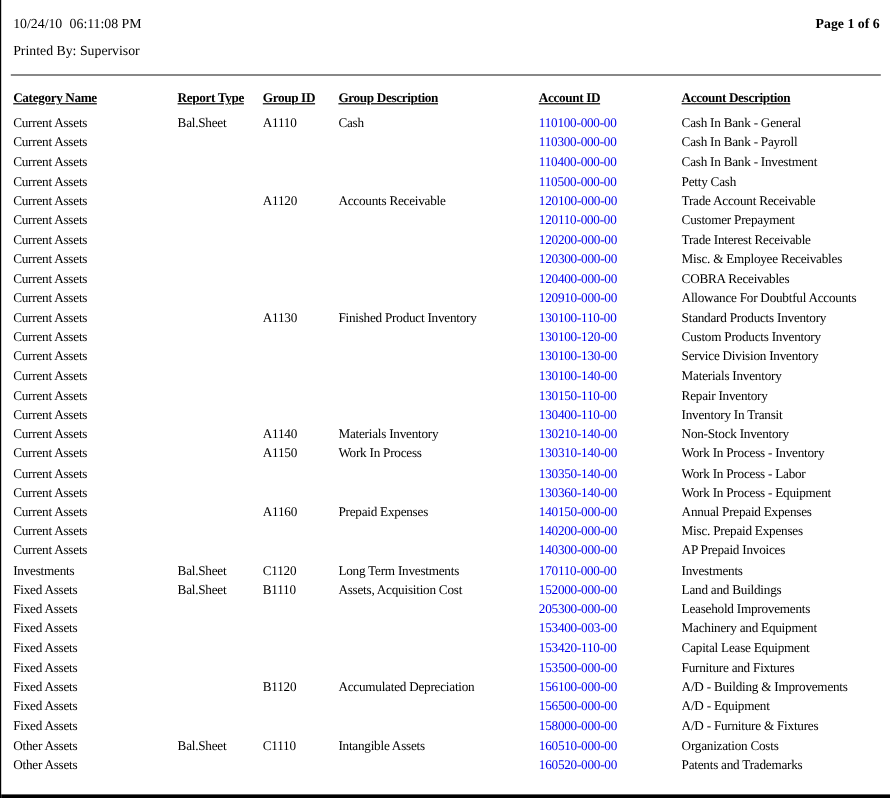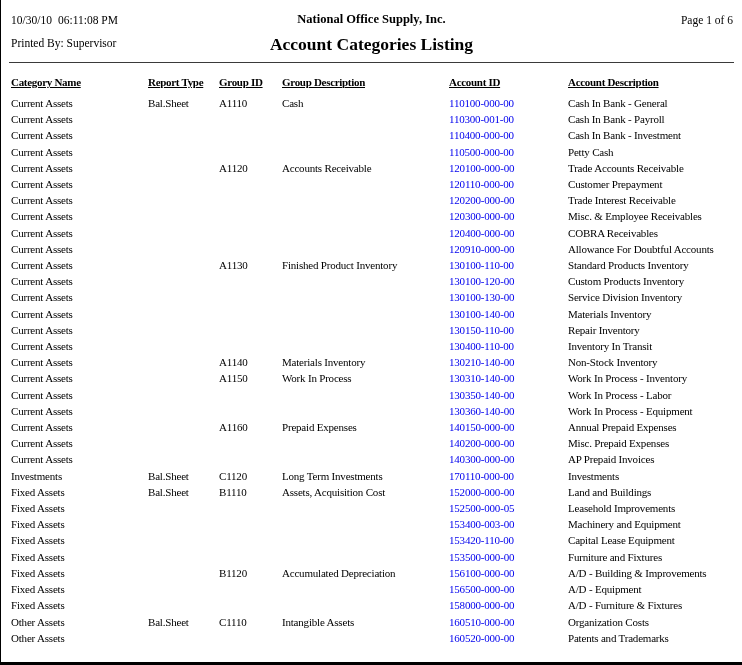--- a/index.html
+++ b/index.html
@@ -14,21 +14,21 @@
     position: relative;
     width: 741px; height: 665px;
     border-left: 1px solid #000000;
     background: #ffffff;
   }
   
   .hdr-text { position: absolute; font-size: 11.5px; white-space: nowrap; }
   #print-date   { left: 10px;  top: 14px; }
   #print-time   { left: 57px;  top: 14px; }
   #company-name { left: 0; right: 0; top: 12px; text-align: center; font-weight: bold; font-size: 12.5px; }
-  #page-number  { right: 9px; top: 14px; }
+  #page-number  { right: 9px; top: 14px; font-weight: bold; }
   #printed-by   { left: 10px;  top: 37px; text-align: right; }
   #report-title { left: 0; right: 0; top: 34px; text-align: center; font-weight: bold; font-size: 17.5px; }
   #header-divider {
     position: absolute; left: 8px; right: 8px; top: 62px;
     border-top: 1.5px solid #3a3a3a; height: 0;
   }
   
   #listing-table {
     position: absolute; left: 10px; top: 76px;
     width: 722px;
@@ -57,26 +57,24 @@
   #page-bottom-border {
     position: absolute; left: 0; right: 0; bottom: 0;
     height: 3px; background: #000000;
   }
 </style>
 </head>
 <body>
 
 <div id="report-page">
 
-  <div class="hdr-text" id="print-date">10/30/10</div>
+  <div class="hdr-text" id="print-date">10/24/10</div>
   <div class="hdr-text" id="print-time">06:11:08 PM</div>
-  <div class="hdr-text" id="company-name">National Office Supply, Inc.</div>
   <div class="hdr-text" id="page-number">Page 1 of 6</div>
   <div class="hdr-text" id="printed-by">Printed By: Supervisor</div>
-  <div class="hdr-text" id="report-title">Account Categories Listing</div>
   <div id="header-divider"></div>
 
   <table id="listing-table">
     <colgroup>
       <col class="c-category">
         <col class="c-reptype">
         <col class="c-groupid">
       <col class="c-groupdsc">
         <col class="c-acctid">
         <col class="c-acctdsc">
@@ -99,21 +97,21 @@
       <td>Cash</td>
       <td class="acct-link">110100-000-00</td>
       <td>Cash In Bank - General</td>
     </tr>
 
     <tr>
       <td>Current Assets</td>
       <td></td>
       <td></td>
       <td></td>
-      <td class="acct-link">110300-001-00</td>
+      <td class="acct-link">110300-000-00</td>
       <td>Cash In Bank - Payroll</td>
     </tr>
 
     <tr>
       <td>Current Assets</td>
       <td></td>
       <td></td>
       <td></td>
       <td class="acct-link">110400-000-00</td>
       <td>Cash In Bank - Investment</td>
@@ -127,21 +125,21 @@
       <td class="acct-link">110500-000-00</td>
       <td>Petty Cash</td>
     </tr>
 
     <tr>
       <td>Current Assets</td>
       <td></td>
       <td>A1120</td>
       <td>Accounts Receivable</td>
       <td class="acct-link">120100-000-00</td>
-      <td>Trade Accounts Receivable</td>
+      <td>Trade Account Receivable</td>
     </tr>
 
     <tr>
       <td>Current Assets</td>
       <td></td>
       <td></td>
       <td></td>
       <td class="acct-link">120110-000-00</td>
       <td>Customer Prepayment</td>
     </tr>
@@ -315,21 +313,21 @@
       <td>Assets, Acquisition Cost</td>
       <td class="acct-link">152000-000-00</td>
       <td>Land and Buildings</td>
     </tr>
 
     <tr>
       <td>Fixed Assets</td>
       <td></td>
       <td></td>
       <td></td>
-      <td class="acct-link">152500-000-05</td>
+      <td class="acct-link">205300-000-00</td>
       <td>Leasehold Improvements</td>
     </tr>
 
     <tr>
       <td>Fixed Assets</td>
       <td></td>
       <td></td>
       <td></td>
       <td class="acct-link">153400-003-00</td>
       <td>Machinery and Equipment</td>

